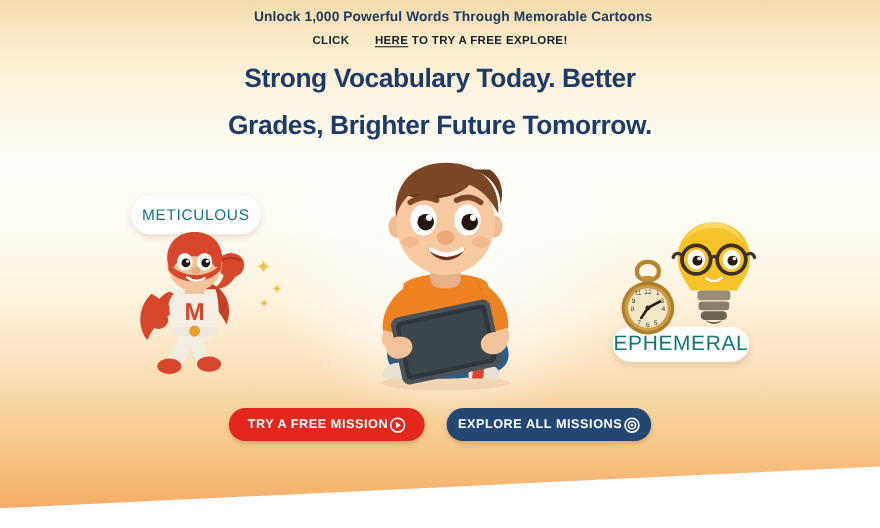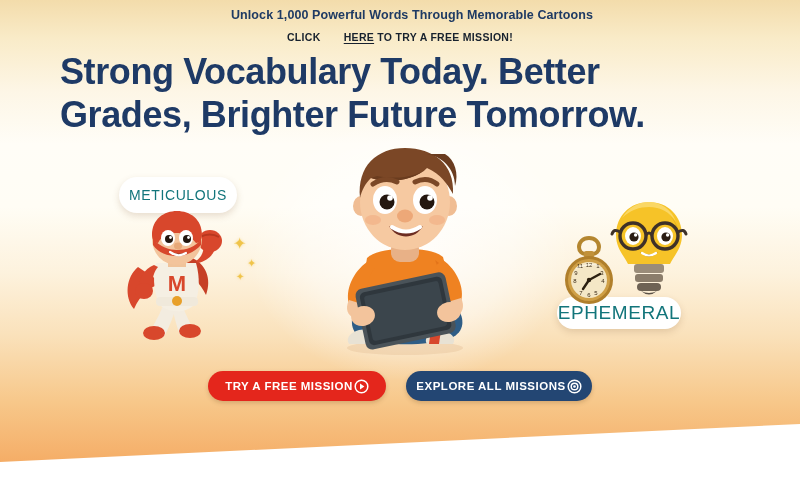--- a/index.html
+++ b/index.html
@@ -90,22 +90,22 @@
     text-decoration: underline;
     text-underline-offset: 2px;
     padding-left: 20px;
   }
 
   
   .headline {
     position: absolute;
     left: 60px; top: 50px;
     width: 680px;
-    text-align: left;
-    font-size: 36px;
+    text-align: center;
+    font-size: 24px;
     line-height: 43px;
     font-weight: bold;
     color: #1e3a66;
     letter-spacing: -0.4px;
   }
   .headline .l2 { display: block; }
 
   
   .bubble {
     position: absolute;
@@ -215,21 +215,21 @@
 <body>
 
 <div class="page">
 
   <div class="hero-bg"></div>
   <div class="center-glow"></div>
 
   <div class="eyebrow">Unlock 1,000 Powerful Words Through Memorable Cartoons</div>
 
   <div class="clickline">
-    <span>CLICK </span><a class="here" href="#" style="color:#17212e;">HERE</a><span> TO TRY A FREE MISSION!</span>
+    <span>CLICK </span><a class="here" href="#" style="color:#17212e;">HERE</a><span> TO TRY A FREE EXPLORE!</span>
   </div>
 
   <h1 class="headline">
     <span>Strong Vocabulary Today. Better</span>
     <span class="l2">Grades, Brighter Future Tomorrow.</span>
   </h1>
 
   <div class="bubble" id="bubble-meticulous">
     <span>METICULOUS</span>
     <span class="tail"></span>

